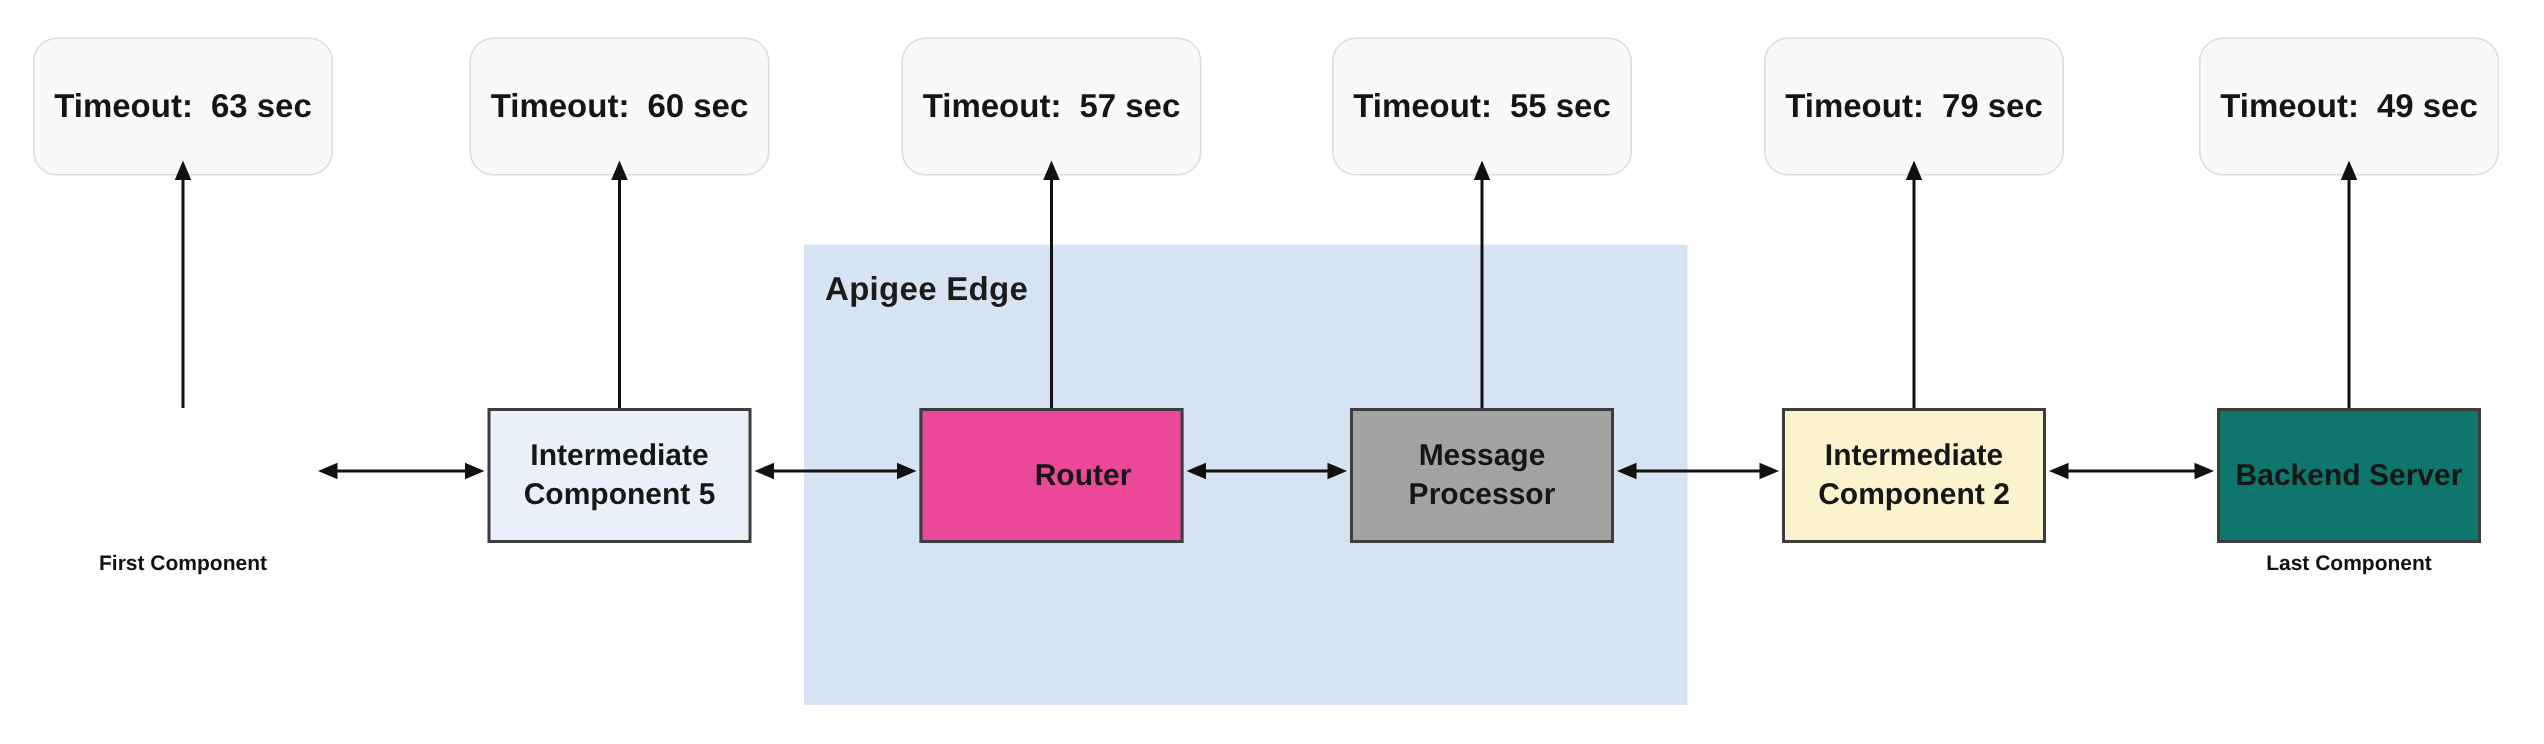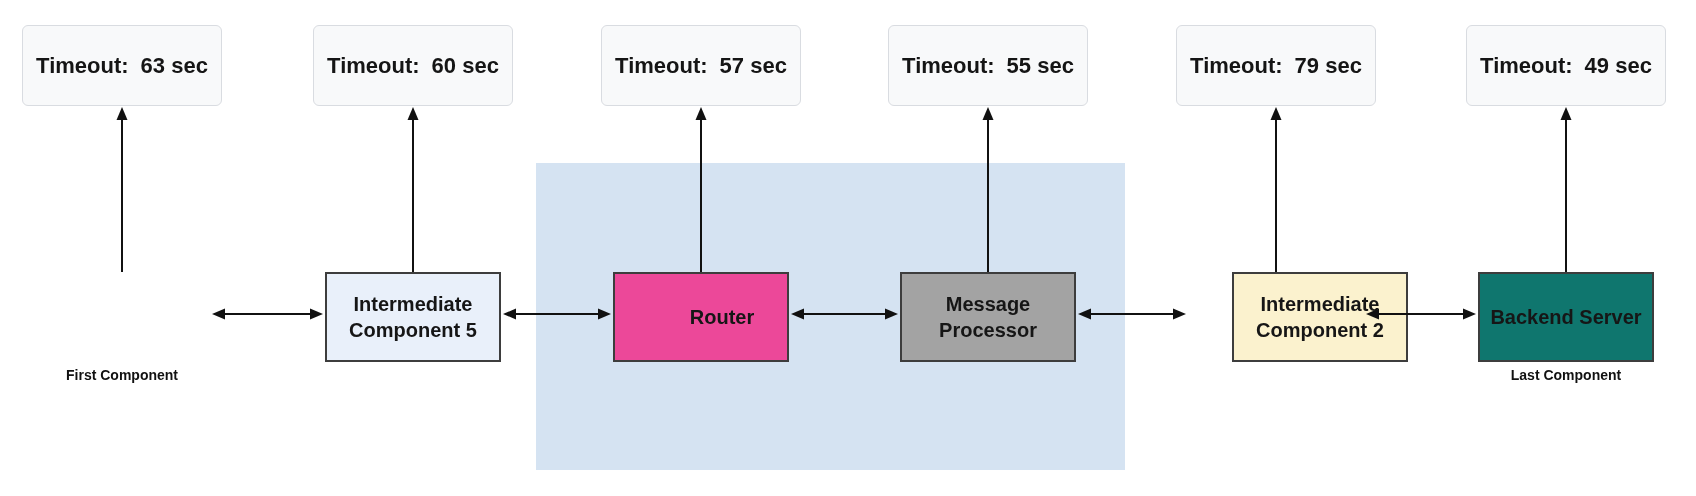--- a/index.html
+++ b/index.html
@@ -17,57 +17,58 @@
     background:#d5e3f2;z-index:1;
   }
   .apigee-label{
     position:absolute;left:550px;top:180px;
     font-size:22px;font-weight:bold;color:#1b1b1b;z-index:2;
     letter-spacing:0.2px;
   }
 
   
   .timeout-box{
-    position:absolute;top:25px;width:200px;height:81px;
-    background:#f8f9fa;border:1.5px solid #d9dce1;border-radius:6px;
+    position:absolute;top:25px;width:200px;height:92px;
+    background:#f8f9fa;border:1.5px solid #d9dce1;border-radius:16px;
     box-sizing:border-box;
     display:flex;align-items:center;justify-content:center;
     font-size:22px;font-weight:bold;color:#151515;z-index:3;
     white-space:nowrap;
   }
   .timeout-box .tval{margin-left:12px;}
   .t1{left:22px;}.t2{left:313px;}.t3{left:601px;}.t4{left:888px;}.t5{left:1176px;}.t6{left:1466px;}
 
   
   .comp-box{
     position:absolute;top:272px;width:176px;height:90px;
     border:2px solid #3d3d3d;box-sizing:border-box;
     display:flex;align-items:center;justify-content:center;text-align:center;
     font-size:20px;font-weight:bold;color:#161616;line-height:26px;z-index:3;
     padding:0 6px;
   }
-  .c1{left:34px;}.c2{left:325px;}.c3{left:613px;}.c4{left:900px;}.c5{left:1188px;margin-left:44px;}.c6{left:1478px;}
+  .c1{left:34px;}.c2{left:325px;}.c3{left:613px;}.c4{left:900px;}.c5{left:1188px;}.c6{left:1478px;}
 
   
   .annotation{
     position:absolute;top:367px;width:220px;text-align:center;
     font-size:14px;font-weight:bold;color:#111;z-index:3;
   }
   .a1{left:12px;}
   .a6{left:1456px;}
 
   
   .arrows{position:absolute;left:0;top:0;z-index:5;pointer-events:none;}
 </style>
 </head>
 <body>
 
 <div class="canvas">
 
   <div class="apigee-region" style="background-color: rgb(213, 227, 242);"></div>
+  <div class="apigee-label">Apigee Edge</div>
 
   <div class="timeout-box t1">
     <span>Timeout:</span>
     <span class="tval">63 sec</span>
   </div>
   <div class="timeout-box t2">
     <span>Timeout:</span>
     <span class="tval">60 sec</span>
   </div>
   <div class="timeout-box t3">

